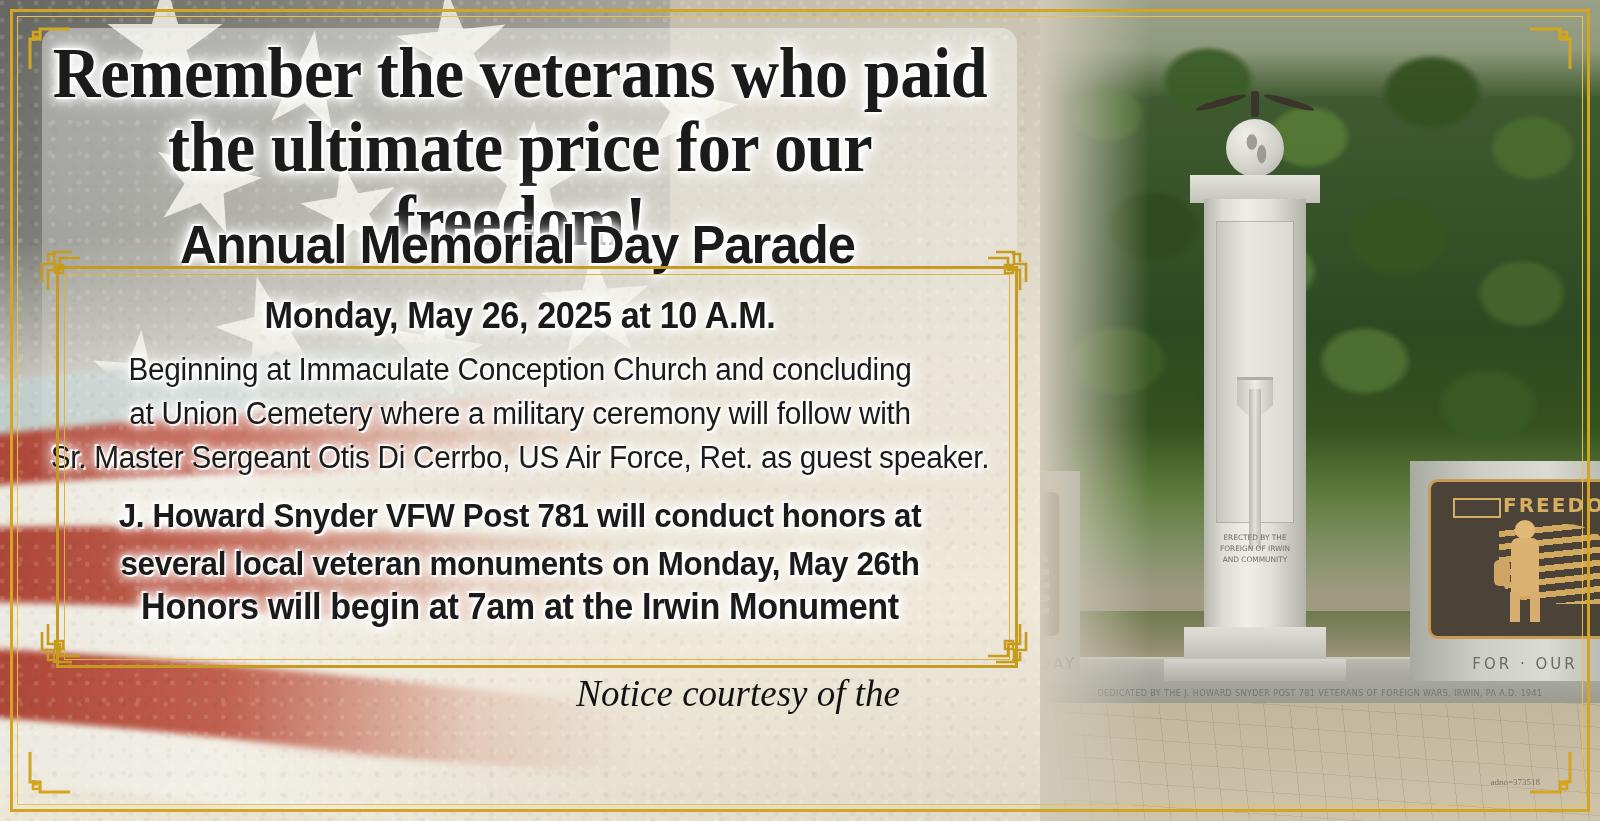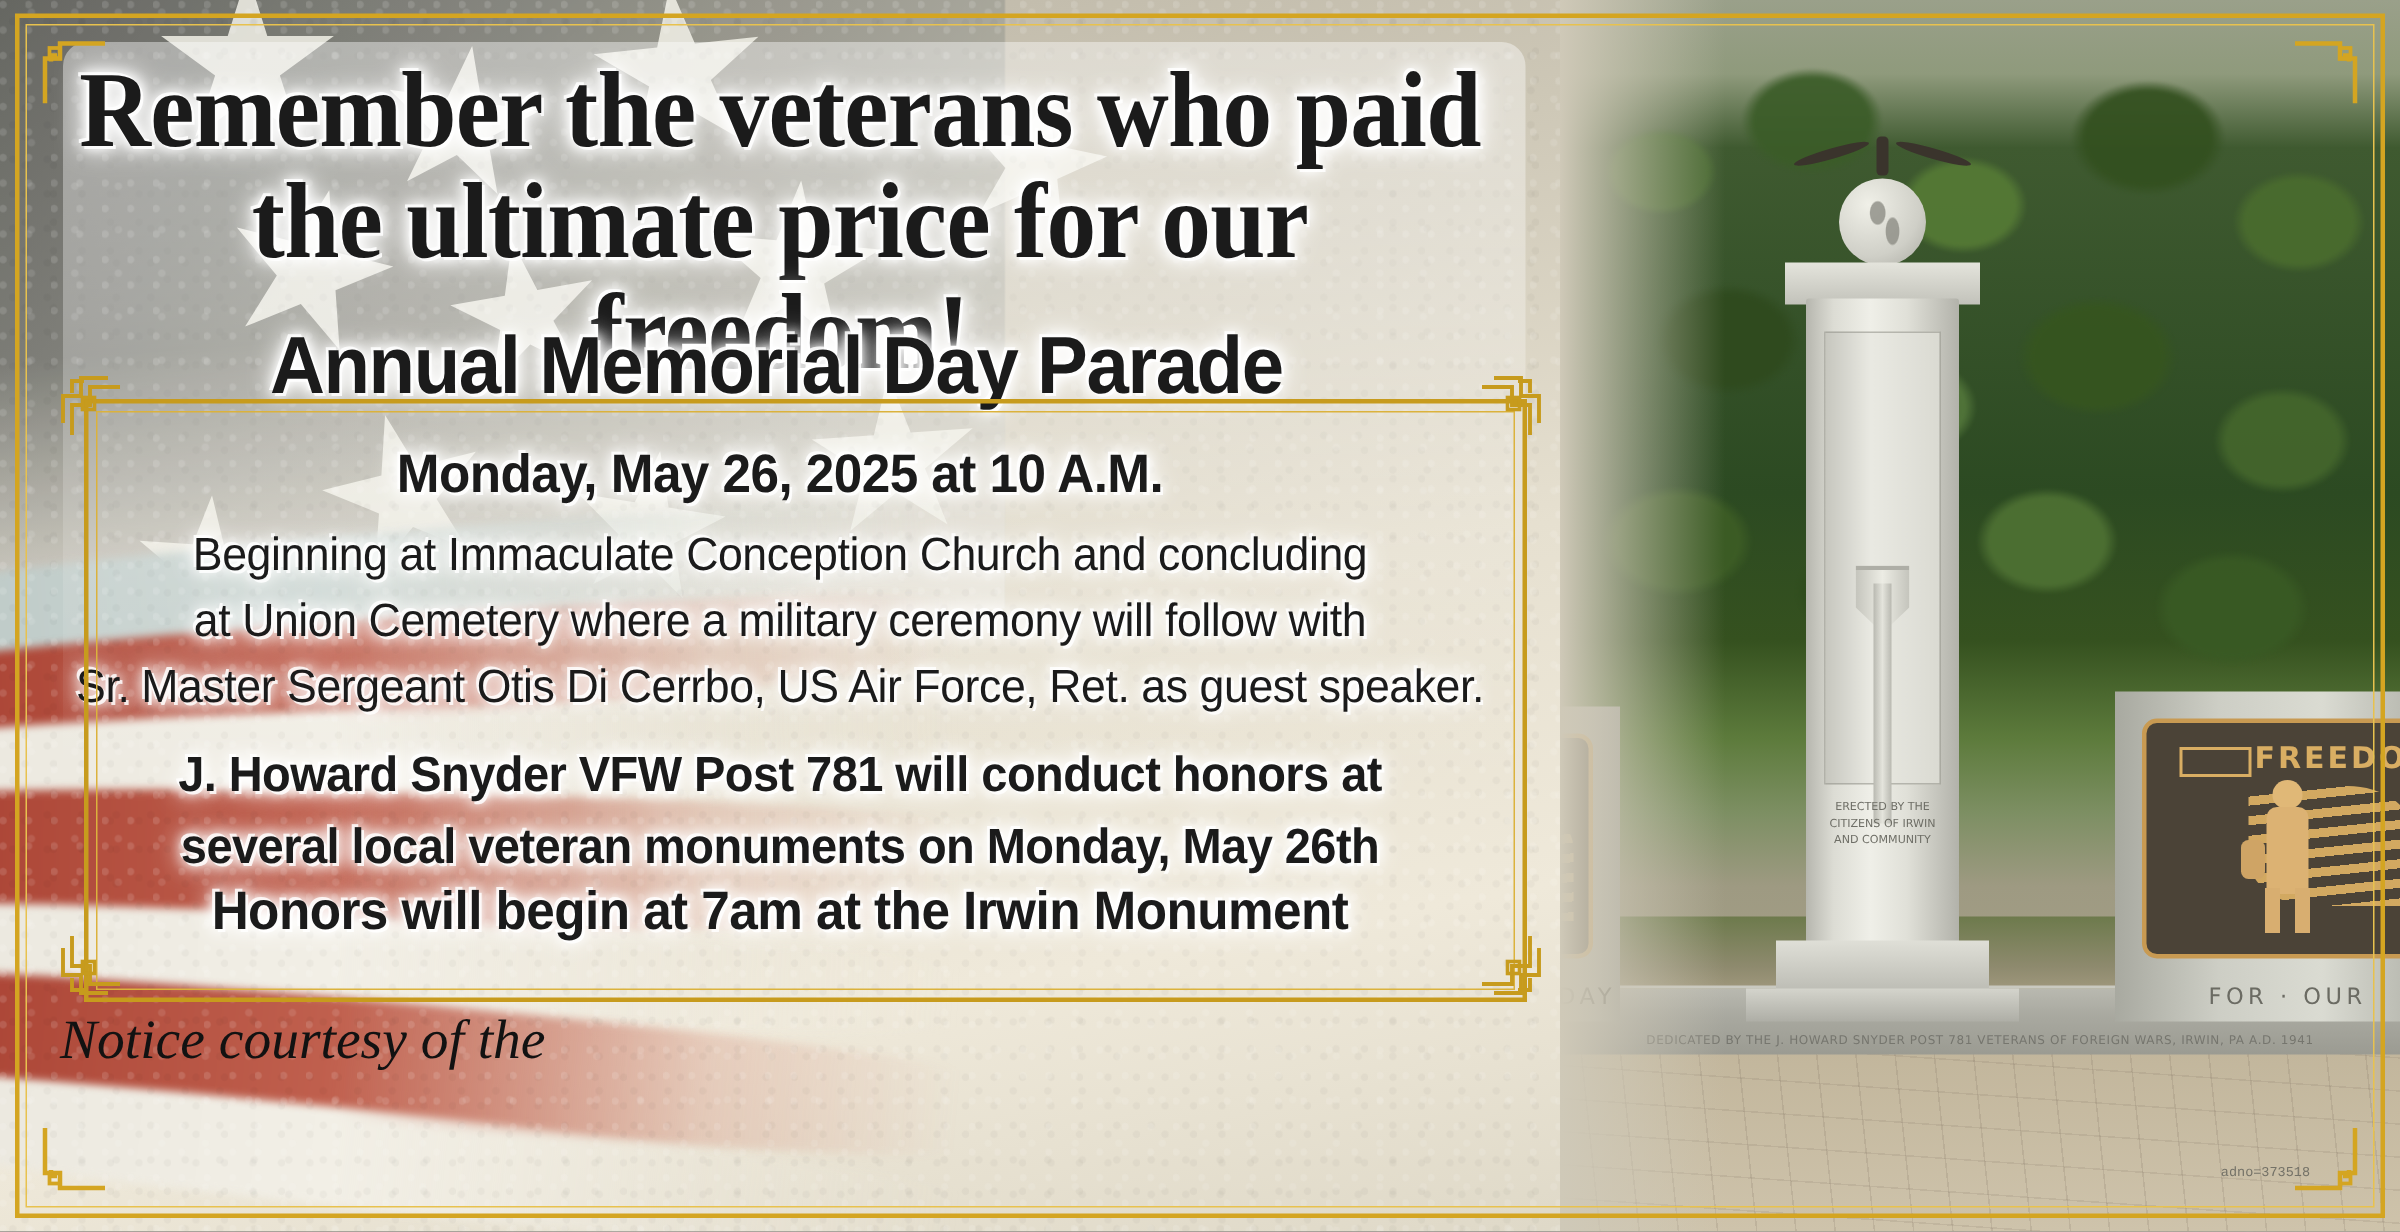--- a/index.html
+++ b/index.html
@@ -226,21 +226,21 @@
   .plq-soldier .lg{position:absolute;top:72px;width:10px;height:30px;background:#d8ae70;}
   .plq-soldier .lg.a{left:8px;} .plq-soldier .lg.b{right:8px;}
   .plq-soldier .pk{position:absolute;left:-8px;top:40px;width:16px;height:26px;background:#cfa465;border-radius:5px;}
   .ped-txt{
     position:absolute;left:0;bottom:8px;width:100%;text-align:center;
     font-family:"DejaVu Sans",sans-serif;
     font-size:15px;letter-spacing:3px;color:#6b6b63;
   }
   .adno{
     position:absolute;right:60px;bottom:34px;
-    font-family:Liberation Mono, monospace;font-size:9px;color:#5f5f58;opacity:.8;
+    font-family:Liberation Serif, serif;font-size:9px;color:#5f5f58;opacity:.8;
     z-index:12;
   }
 
   
   .frame-outer{
     position:absolute;left:10px;top:9px;right:10px;bottom:9px;
     border:3px solid #d4a521;
     pointer-events:none;z-index:20;
   }
   .frame-outer:before{
@@ -307,23 +307,23 @@
     font-size:33px;line-height:48px;letter-spacing:-.4px;
     transform:scaleX(.95);
   }
   .bold2{
     left:0;top:585px;width:1040px;text-align:center;
     font-family:"Liberation Sans",sans-serif;font-weight:bold;
     font-size:36px;line-height:44px;letter-spacing:-.4px;
     transform:scaleX(.95);
   }
   .courtesy{
-    left:0;top:672px;width:900px;text-align:left;
+    left:0;top:672px;width:900px;text-align:right;
     font-family:"Liberation Serif","DejaVu Serif",serif;
-    font-style:italic;font-size:37px;line-height:44px;color:#121212;padding-left:40px;
+    font-style:italic;font-size:37px;line-height:44px;color:#121212;
   }
   .firm{
     left:0;top:718px;width:1040px;text-align:center;
     font-family:"Liberation Serif","DejaVu Serif",serif;
     font-size:46px;line-height:62px;color:#101010;
     letter-spacing:1px;
     font-variant:small-caps;
   }
 </style>
 </head>
@@ -380,21 +380,21 @@
           <i class="l"></i>
           <i class="r"></i>
           <b></b>
         </div>
       <div class="mon-globe"></div>
       <div class="mon-cap"></div>
       <div class="mon-shaft">
         <div class="mon-panel"></div>
         <div class="mon-shield"></div>
         <div class="mon-sword"></div>
-        <div class="mon-low-ins">ERECTED BY THE CITIZENS OF IRWIN AND COMMUNITY</div>
+        <div class="mon-low-ins">ERECTED BY THE FOREIGN OF IRWIN AND COMMUNITY</div>
       </div>
       <div class="mon-base"></div>
       <div class="mon-base2"></div>
     </div>
 
     <div class="ped right">
       <div class="plaque">
         <div class="plq-banner">
           <span class="rib"></span>
           <span class="word">FREEDOM</span>

